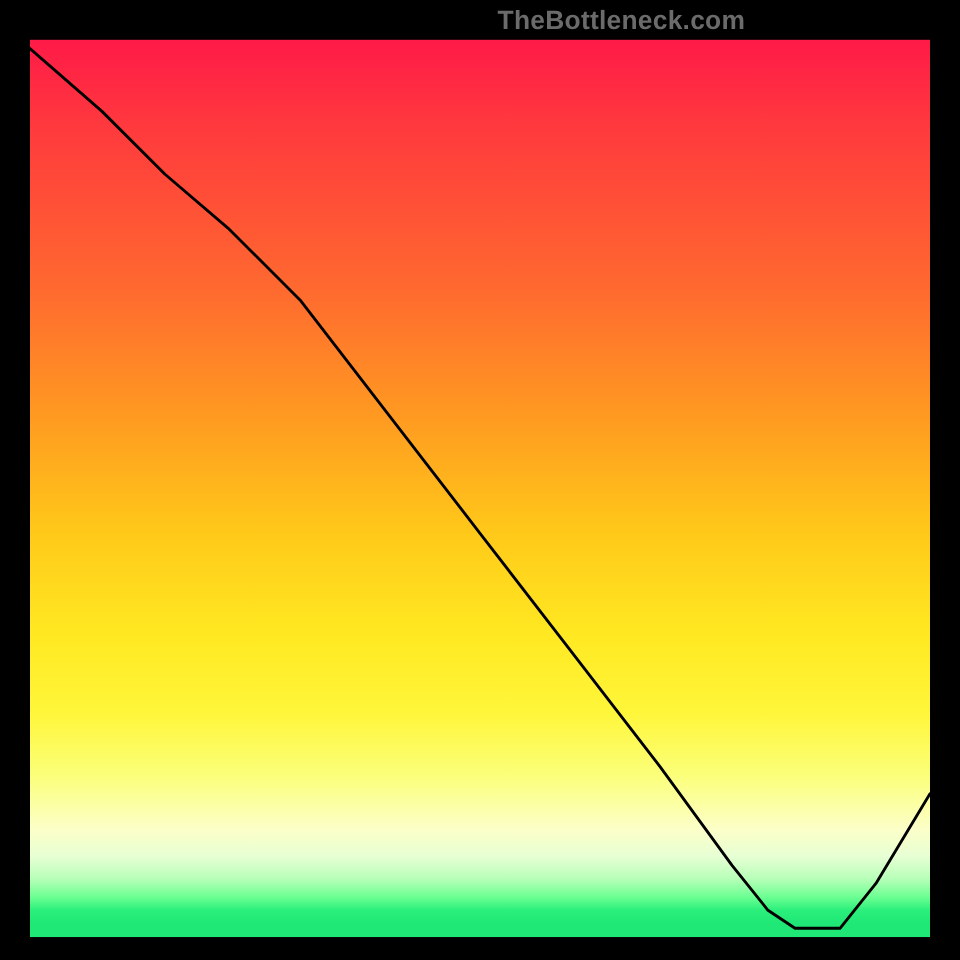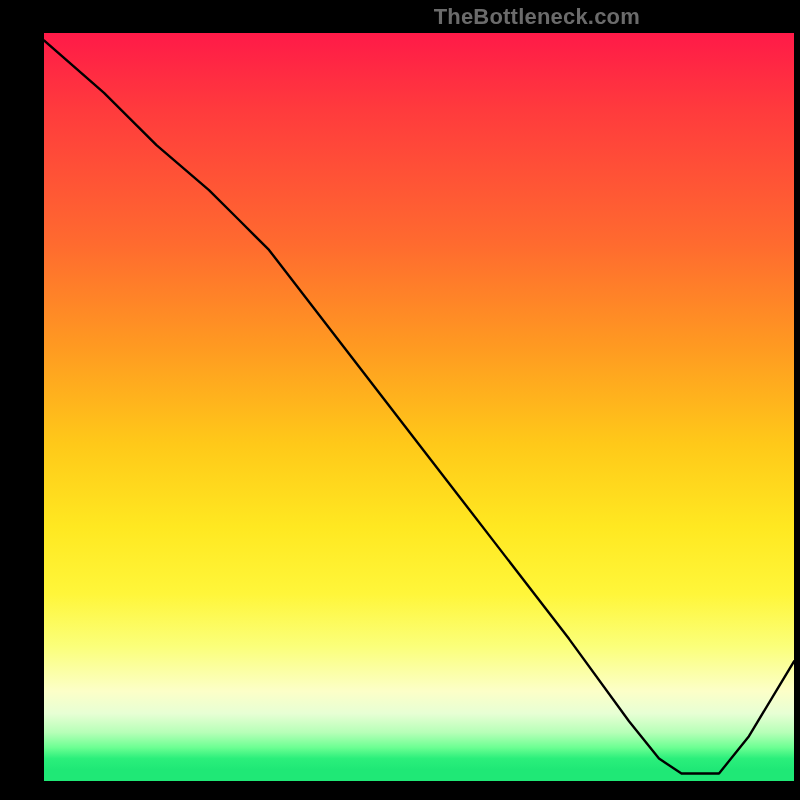--- a/index.html
+++ b/index.html
@@ -9,21 +9,20 @@
     height: 800px;
     background: #000;
     font-family: Arial, Helvetica, sans-serif;
     overflow: hidden;
   }
   .frame {
     position: relative;
     width: 637px;
     height: 800px;
     background: #000;
-    margin-left: 19px;
   }
   .watermark {
     position: absolute;
     top: 4px;
     right: 16px;
     color: #6b6b6b;
     font-size: 22px;
     font-weight: 600;
     letter-spacing: 0.2px;
     user-select: none;

